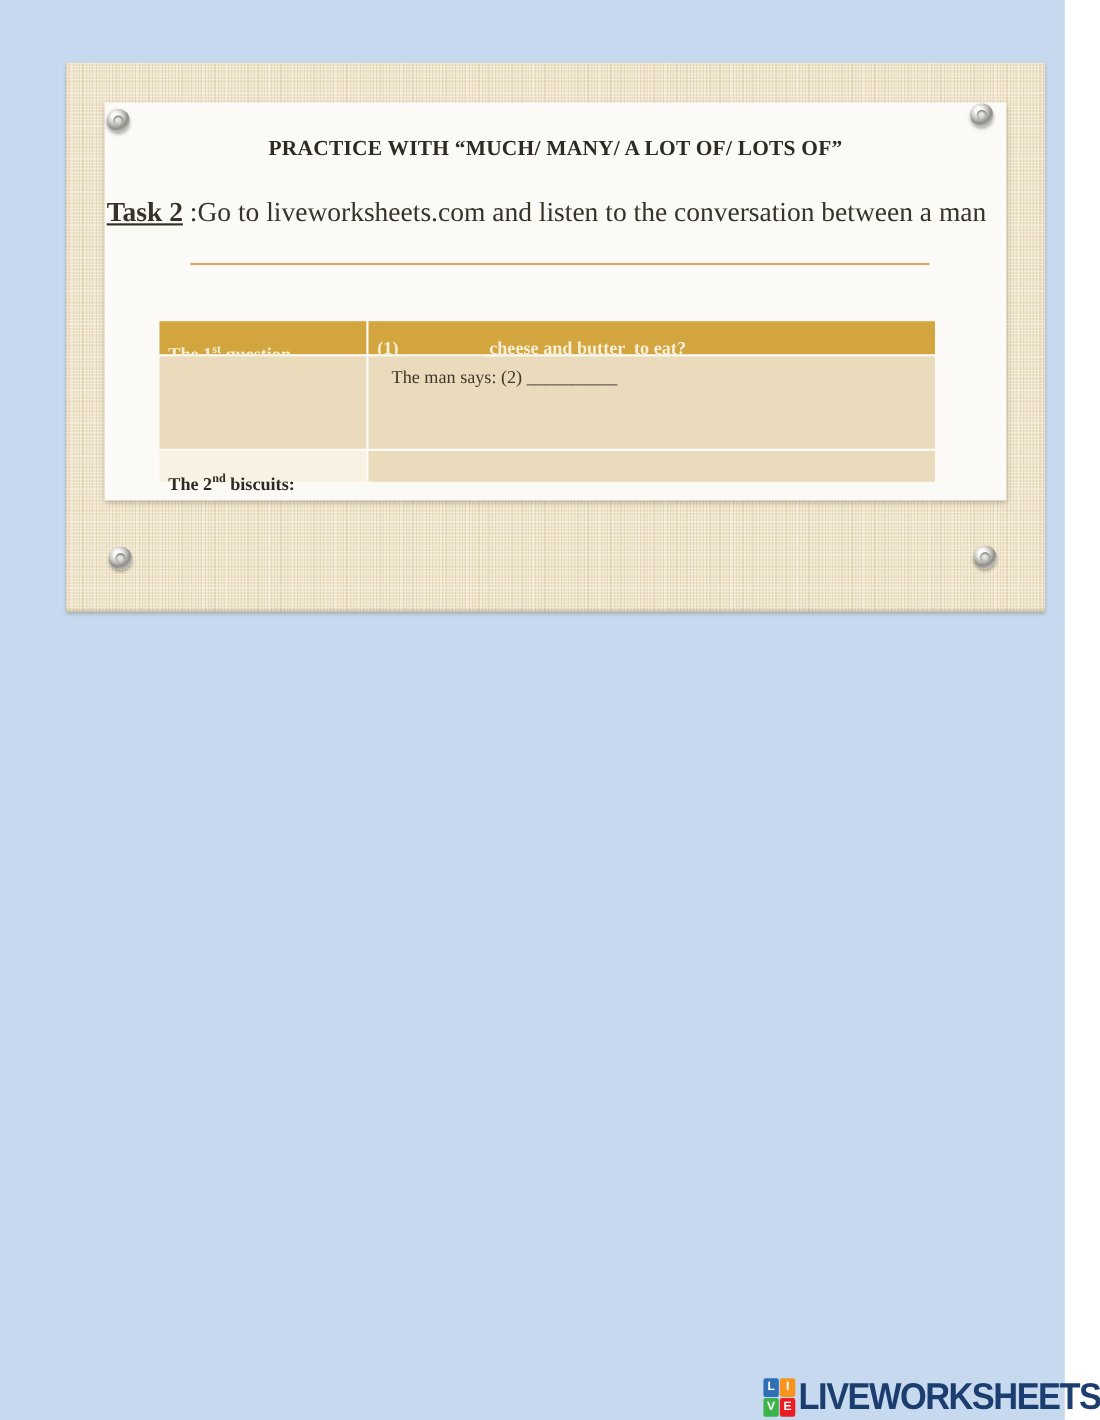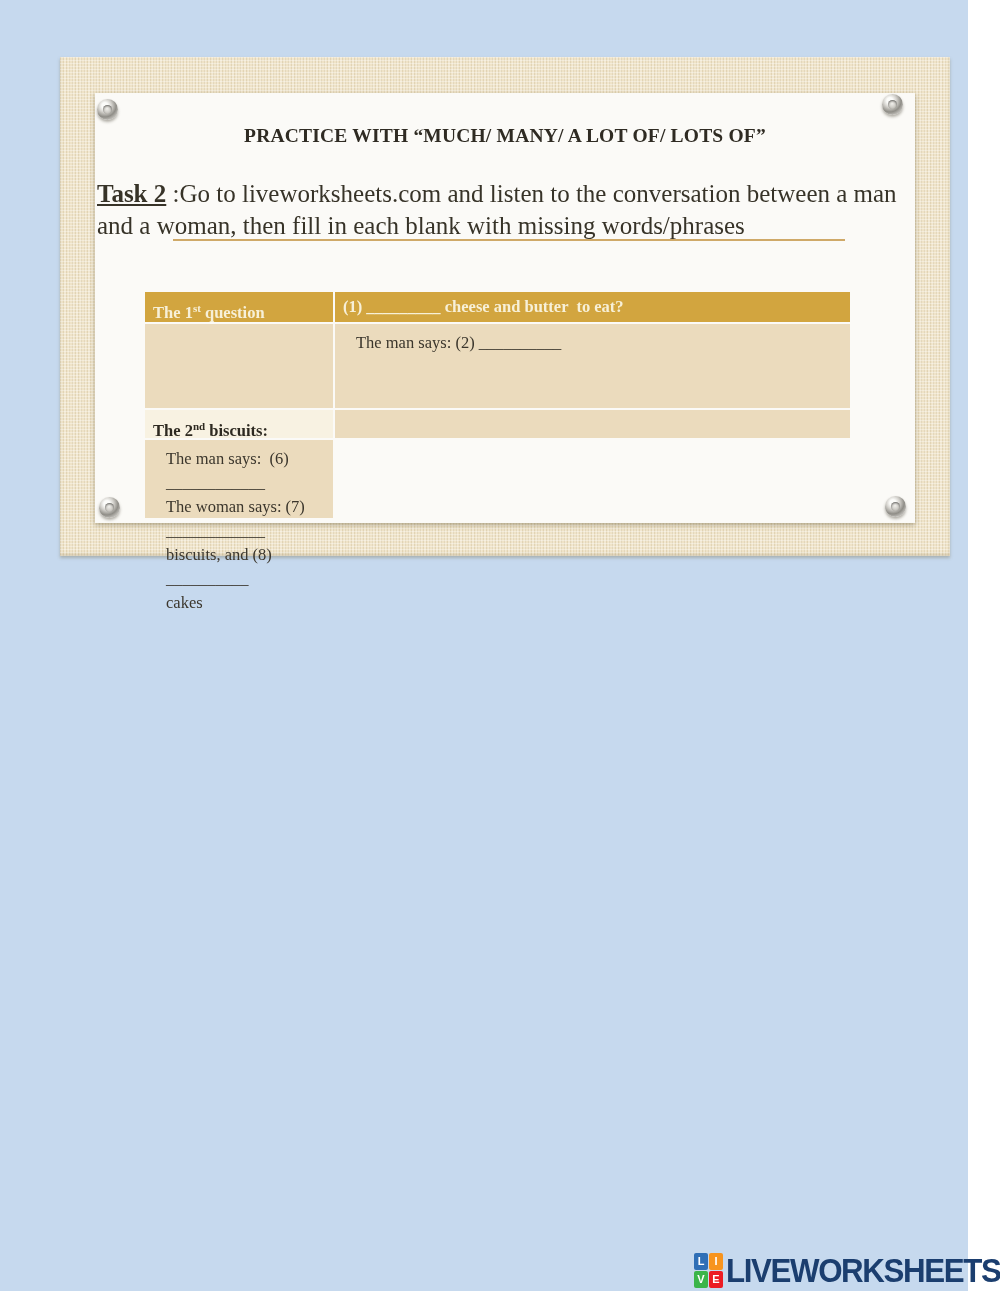--- a/index.html
+++ b/index.html
@@ -16,21 +16,21 @@
   .canvas-panel{
     position:absolute;left:60px;top:57px;width:890px;height:499px;
     background-color:#efe3c8;
     background-image:
       repeating-linear-gradient(0deg, rgba(255,255,255,.35) 0 1px, rgba(0,0,0,0) 1px 3px),
       repeating-linear-gradient(90deg, rgba(190,172,130,.28) 0 1px, rgba(0,0,0,0) 1px 3px),
       repeating-linear-gradient(90deg, rgba(255,255,255,.18) 0 2px, rgba(0,0,0,0) 2px 4px);
     box-shadow:0 2px 3px rgba(110,100,70,.35), inset 0 -2px 3px rgba(130,115,80,.25);
   }
   .paper{
-    position:absolute;left:95px;top:93px;width:820px;height:430px;
+    position:absolute;left:95px;top:93px;width:820px;height:362px;
     background:#fbfaf7;
     box-shadow:0 2px 5px rgba(100,90,60,.45);
   }
   .grommet{
     position:absolute;width:21px;height:21px;border-radius:50%;
     background:radial-gradient(circle at 38% 32%, #fcfcfa 0 16%, #d4d2cd 34%, #8f8d87 58%, #bcbab5 74%, #918e88 100%);
     box-shadow:0 2px 3px rgba(60,55,40,.4);
   }
   .grommet::after{
     content:"";position:absolute;inset:6px;border-radius:50%;
@@ -54,21 +54,21 @@
     background:#cfa968;
   }
   
   .ws-table{
     position:absolute;left:50px;top:199px;width:705px;
     display:grid;grid-template-columns:188px 515px;
     grid-template-rows:30px 84px 28px 78px;
     gap:2px;background:transparent;
     font-size:16.5px;color:#3b362c;
   }
-  .cell{box-sizing:border-box;padding:3px 8px;}
+  .cell{box-sizing:border-box;padding:13px 8px;}
   .cell.gold{background:#d2a53f;color:#f7f0d8;font-weight:bold;}
   .cell.tan{background:#ebdbbd;}
   .cell.light{background:#f8f2e2;}
   .cell.qlabel{font-weight:bold;color:#2e2a21;}
   .cell-line{white-space:pre-wrap;line-height:24px;margin-left:13px;}
   .cell.multiline{padding-top:7px;}
   .hdr-line{line-height:24px;white-space:pre-wrap;}
   sup{font-size:11px;}
   
   .brand{
@@ -95,41 +95,35 @@
 <body>
 
 <div class="blue-bg"></div>
 
 <div class="canvas-panel"></div>
 
 <div class="paper">
   <div class="page-title">PRACTICE WITH “MUCH/ MANY/ A LOT OF/ LOTS OF”</div>
 
   <div class="task-line l1"><span class="task-label">Task 2</span><span> :Go to liveworksheets.com and listen to the conversation between a man</span></div>
-  <div class="task-line l2">and a woman, then fill in each blank with missing words/phrases</div>
   <div class="task-underline"></div>
 
   <div class="ws-table">
 
     <div class="cell gold"><span class="hdr-line"><span>The 1</span><sup>st</sup><span> question</span></span></div>
     <div class="cell gold"><span class="hdr-line">(1) _________ cheese and butter  to eat?</span></div>
 
     <div class="cell tan"></div>
     <div class="cell tan multiline">
       <div class="cell-line">The man says: (2) __________</div>
     </div>
 
     <div class="cell light qlabel"><span class="hdr-line"><span>The 2</span><sup>nd</sup><span> biscuits:</span></span></div>
 
     <div class="cell tan"></div>
-    <div class="cell tan multiline">
-      <div class="cell-line">The man says:  (6) ____________</div>
-      <div class="cell-line">The woman says: (7) ____________  biscuits, and (8) __________</div>
-      <div class="cell-line">cakes</div>
-    </div>
   </div>
 </div>
 
 <div class="grommet" style="left:97px;top:99px;"></div>
 <div class="grommet" style="left:882px;top:94px;"></div>
 <div class="grommet" style="left:99px;top:497px;"></div>
 <div class="grommet" style="left:885px;top:496px;"></div>
 
 <div class="brand">
   <div class="brand-icon">

